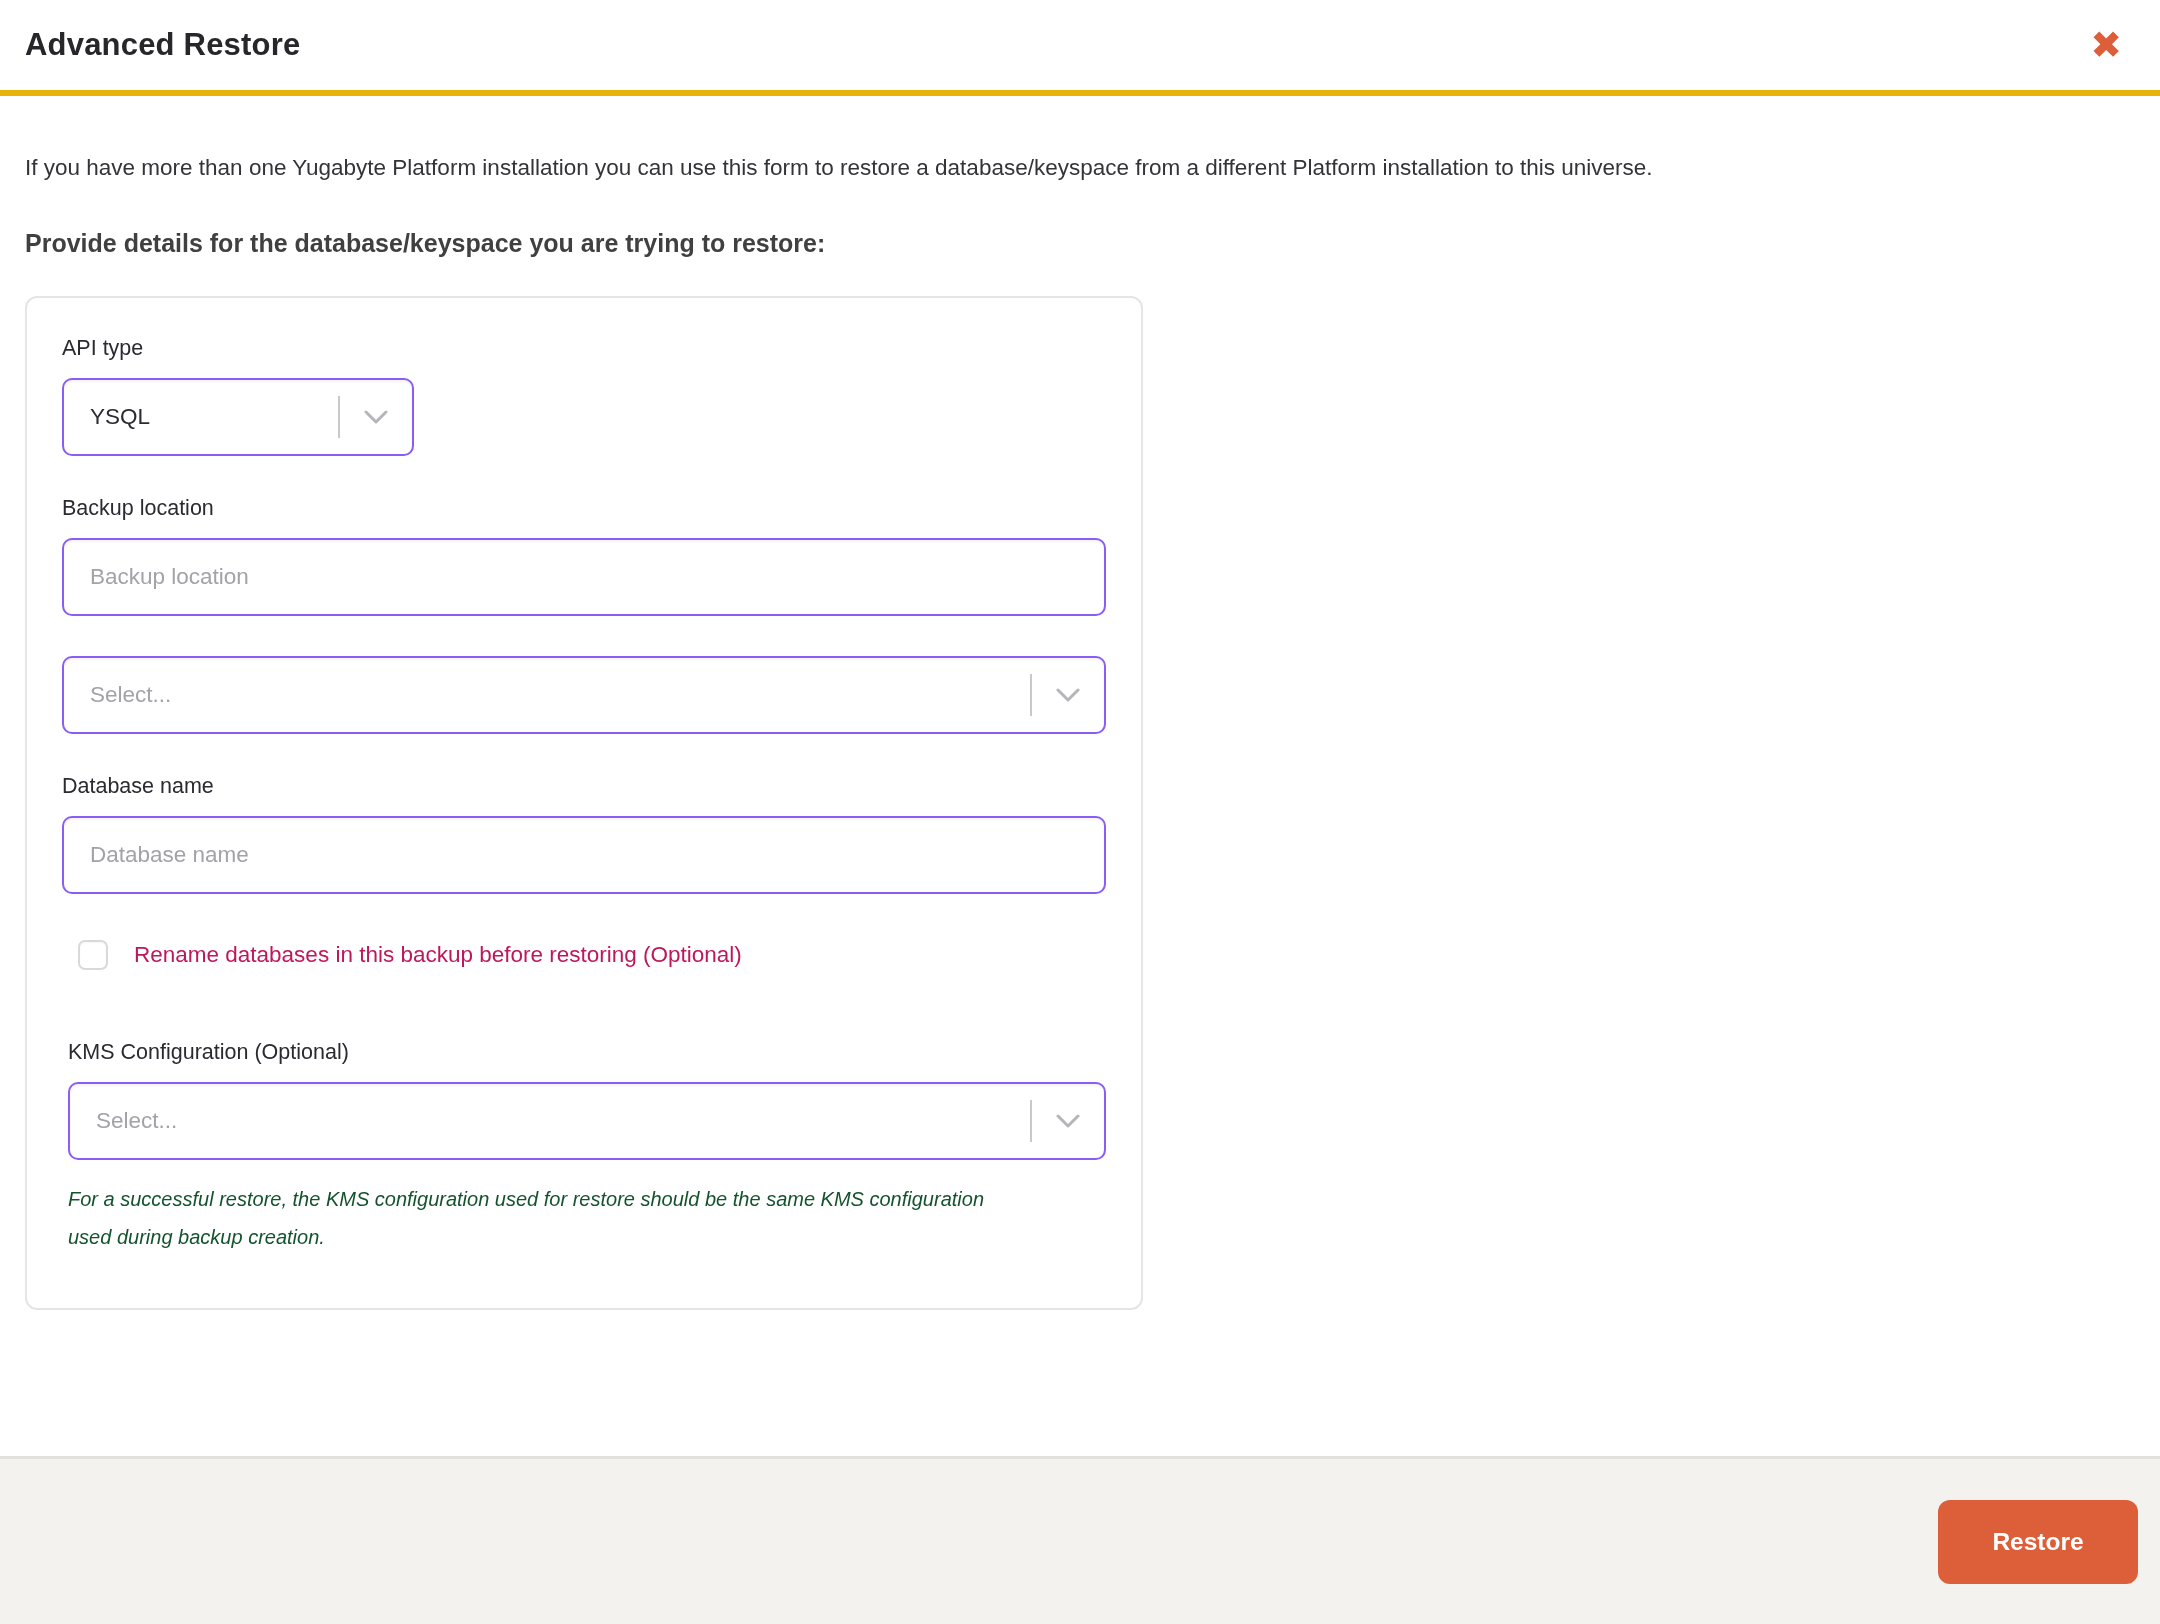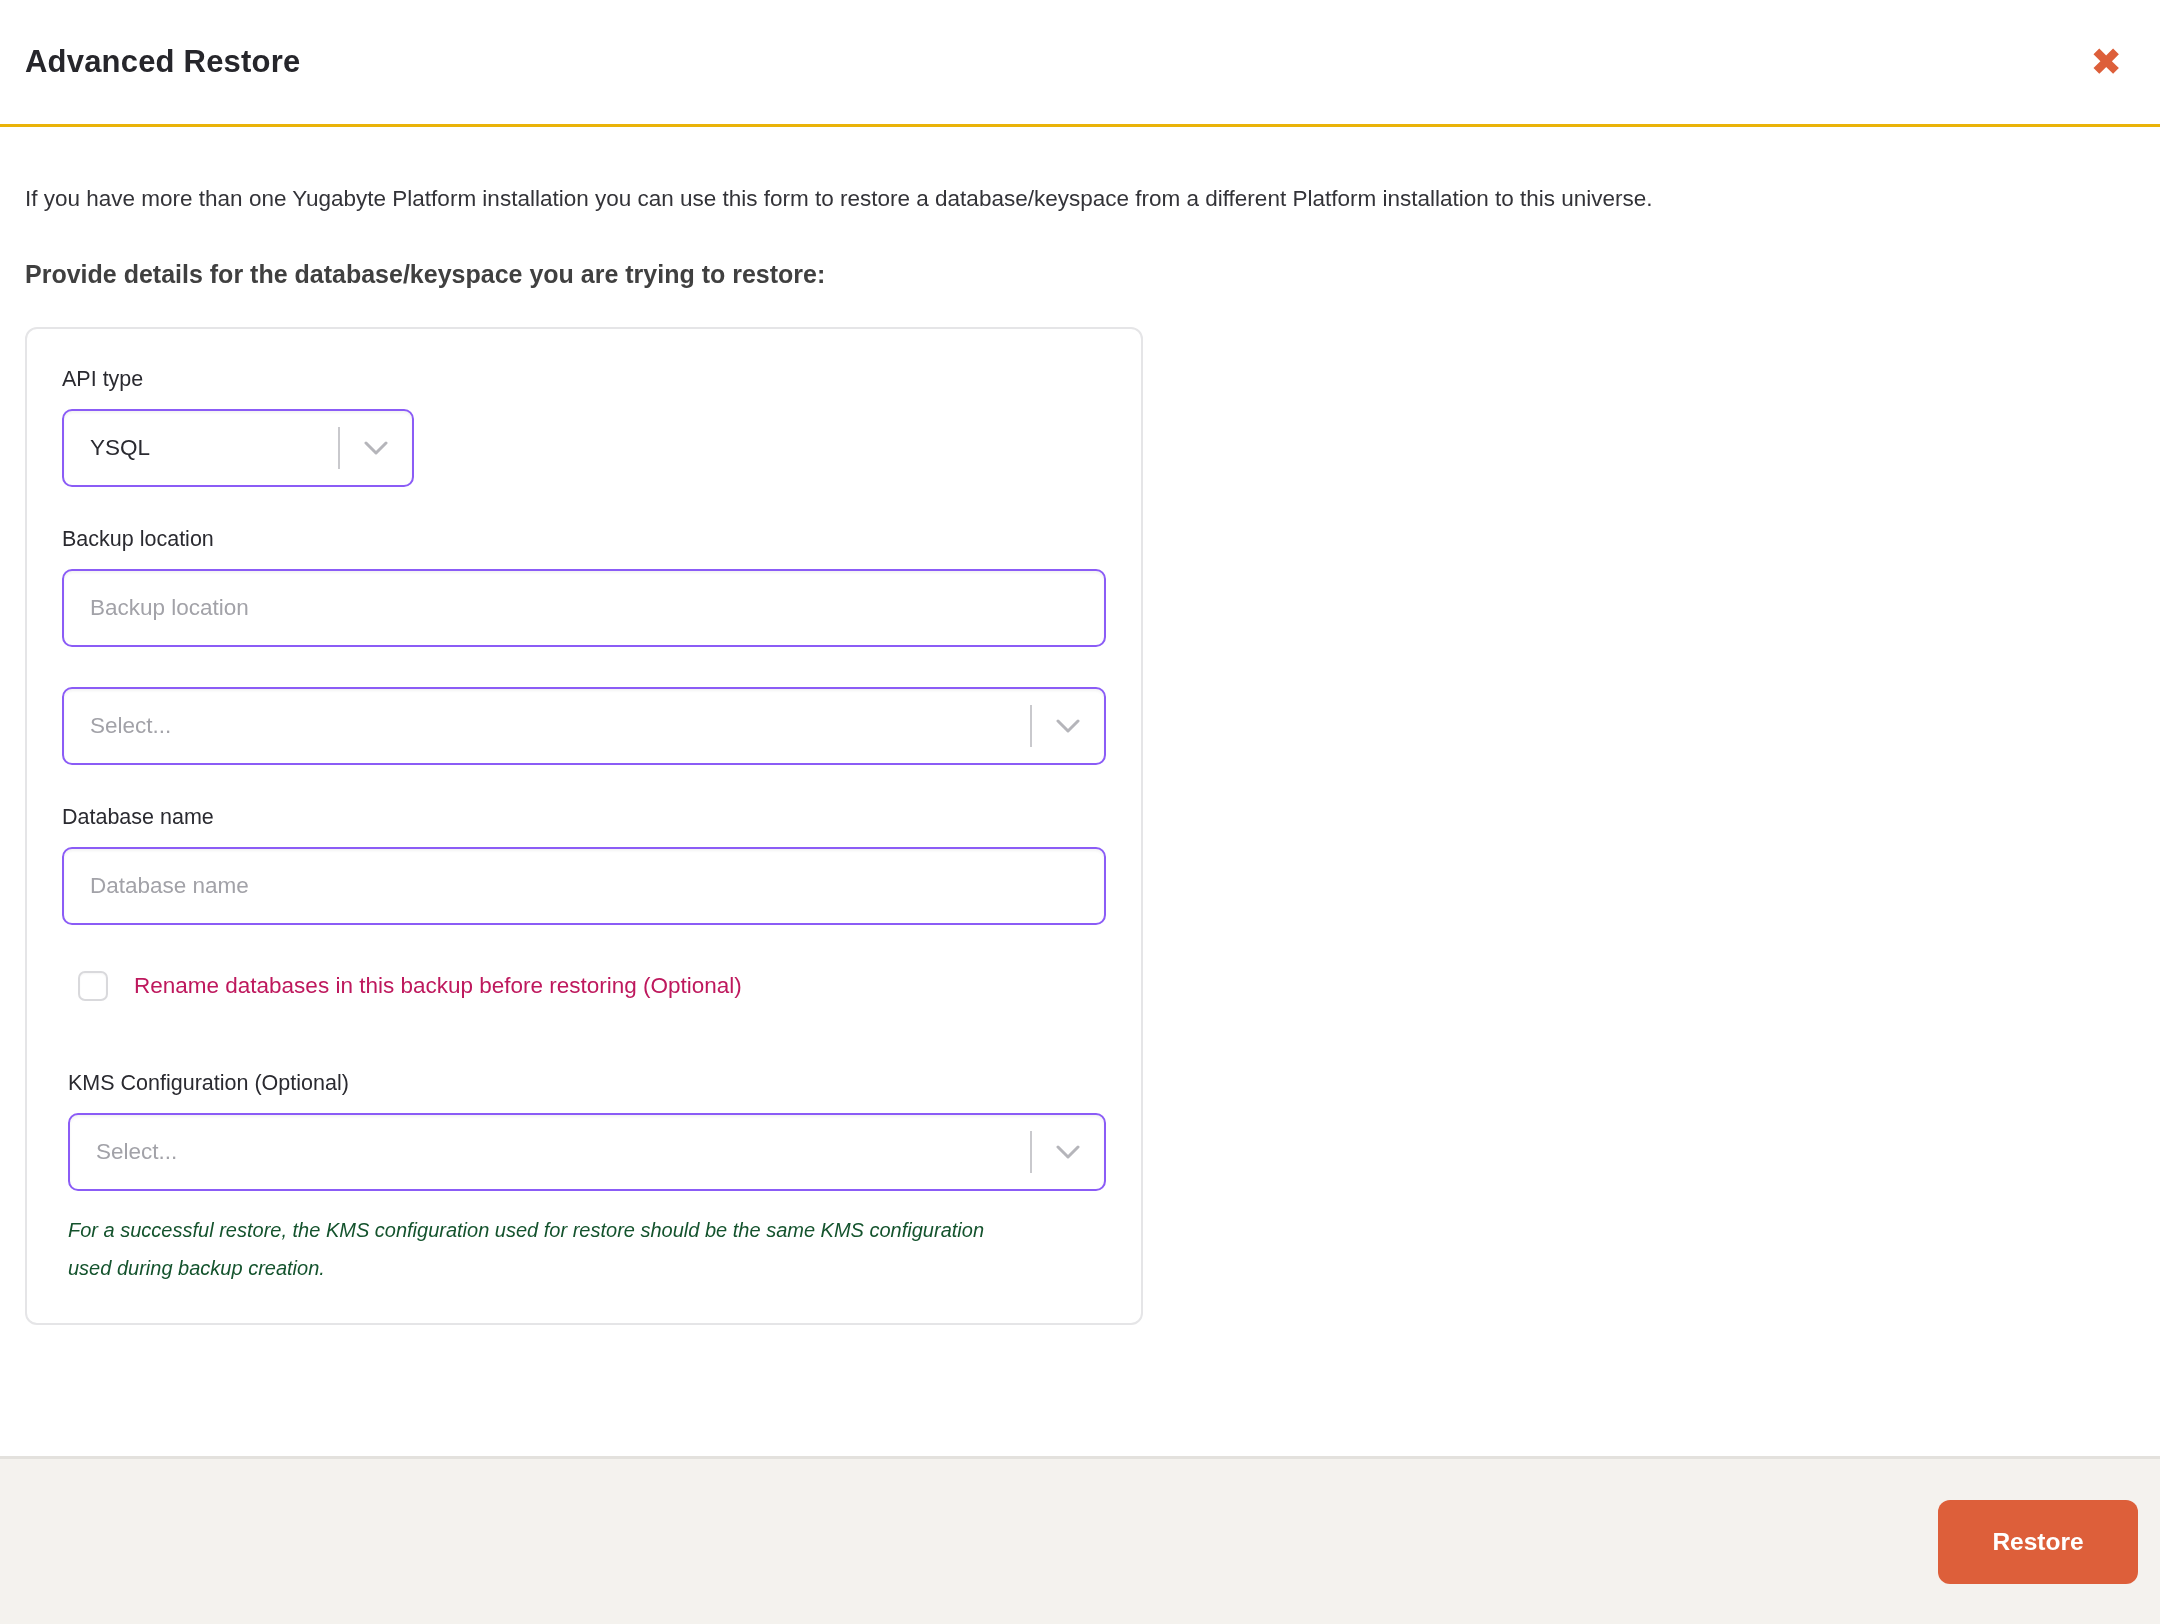--- a/index.html
+++ b/index.html
@@ -10,25 +10,25 @@
     color: #2a2a30;
     overflow: hidden;
   }
   .modal {
     width: 2160px; height: 1624px;
     display: flex; flex-direction: column;
     background: #ffffff;
   }
   
   .modal-header {
-    height: 127px;
+    height: 96px;
     flex: 0 0 auto;
     display: flex; align-items: center; justify-content: space-between;
     padding: 0 30px 0 25px;
-    border-bottom: 3px solid #eab308;
+    border-bottom: 6px solid #eab308;
   }
   .modal-title {
     font-size: 31px; font-weight: bold; color: #26262b;
     letter-spacing: 0.2px;
   }
   .close-btn {
     background: none; border: none; cursor: pointer;
     color: #dd5f3a; font-size: 38px; font-weight: bold;
     line-height: 1; padding: 4px 8px;
     font-family: "DejaVu Sans", sans-serif;
@@ -48,21 +48,21 @@
   .section-heading {
     margin-top: 40px;
     font-size: 25px; font-weight: bold; color: #404040;
   }
   .form-card {
     margin-top: 38px;
     width: 1118px;
     border: 2px solid #e5e5e7;
     border-radius: 12px;
     background: #ffffff;
-    padding: 38px 35px 36px 35px;
+    padding: 38px 35px 52px 35px;
   }
   .field { margin-bottom: 40px; }
   .field-label {
     display: block;
     font-size: 21.5px; color: #2a2a30;
     margin-bottom: 17px;
   }
   .control {
     height: 78px;
     border: 2px solid #8b5cf6;

